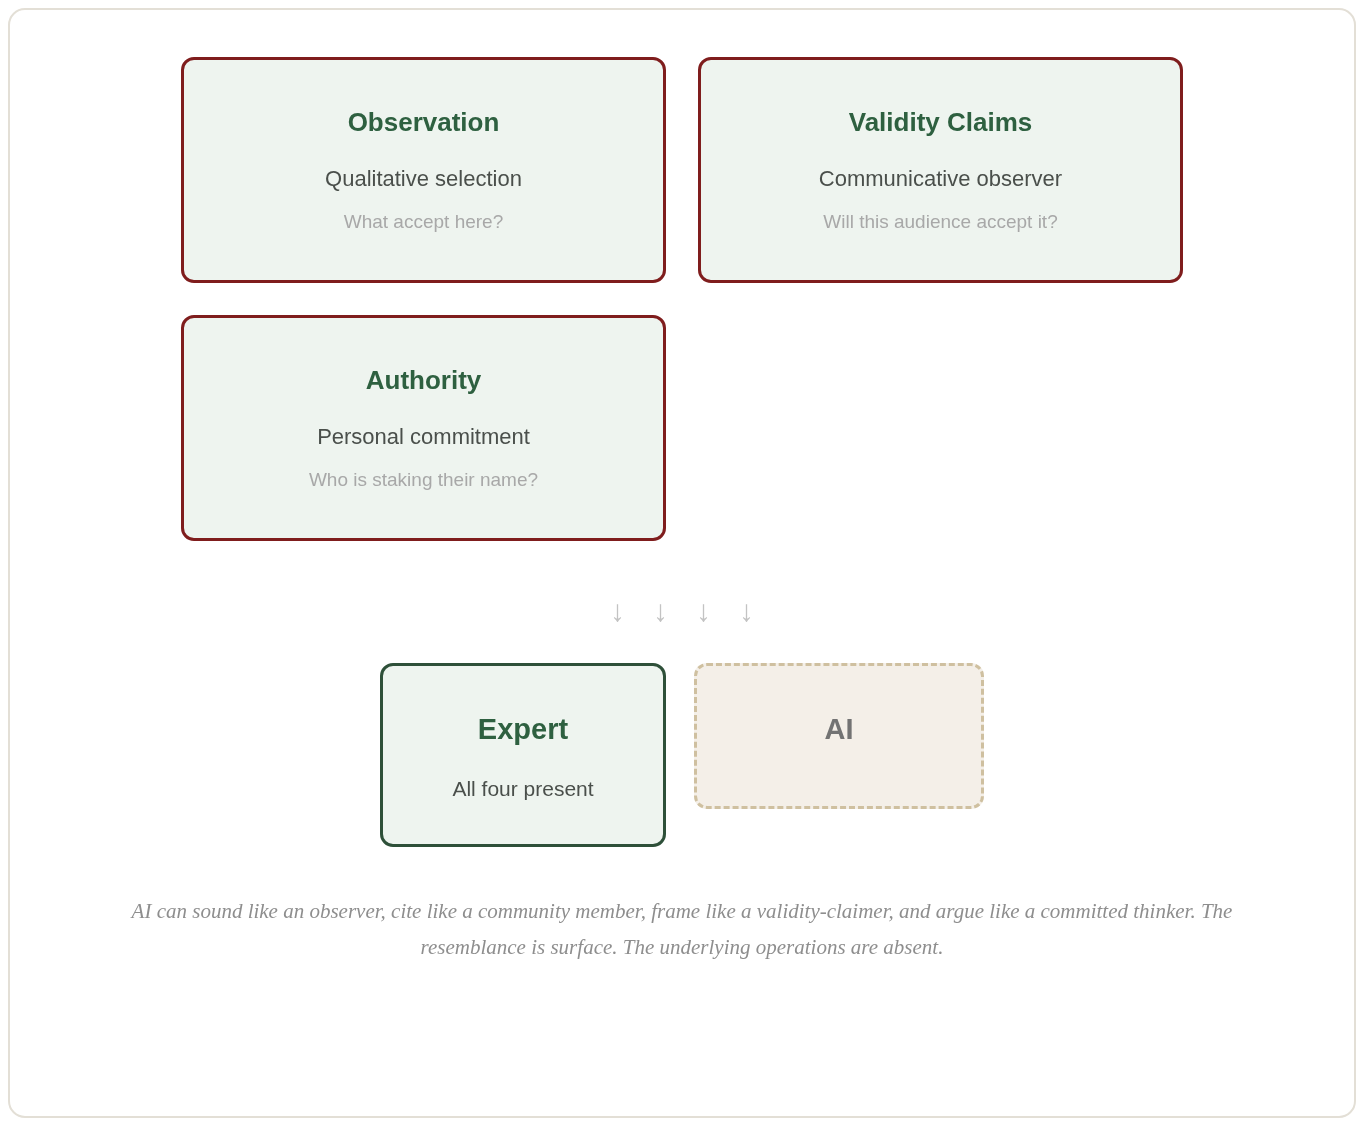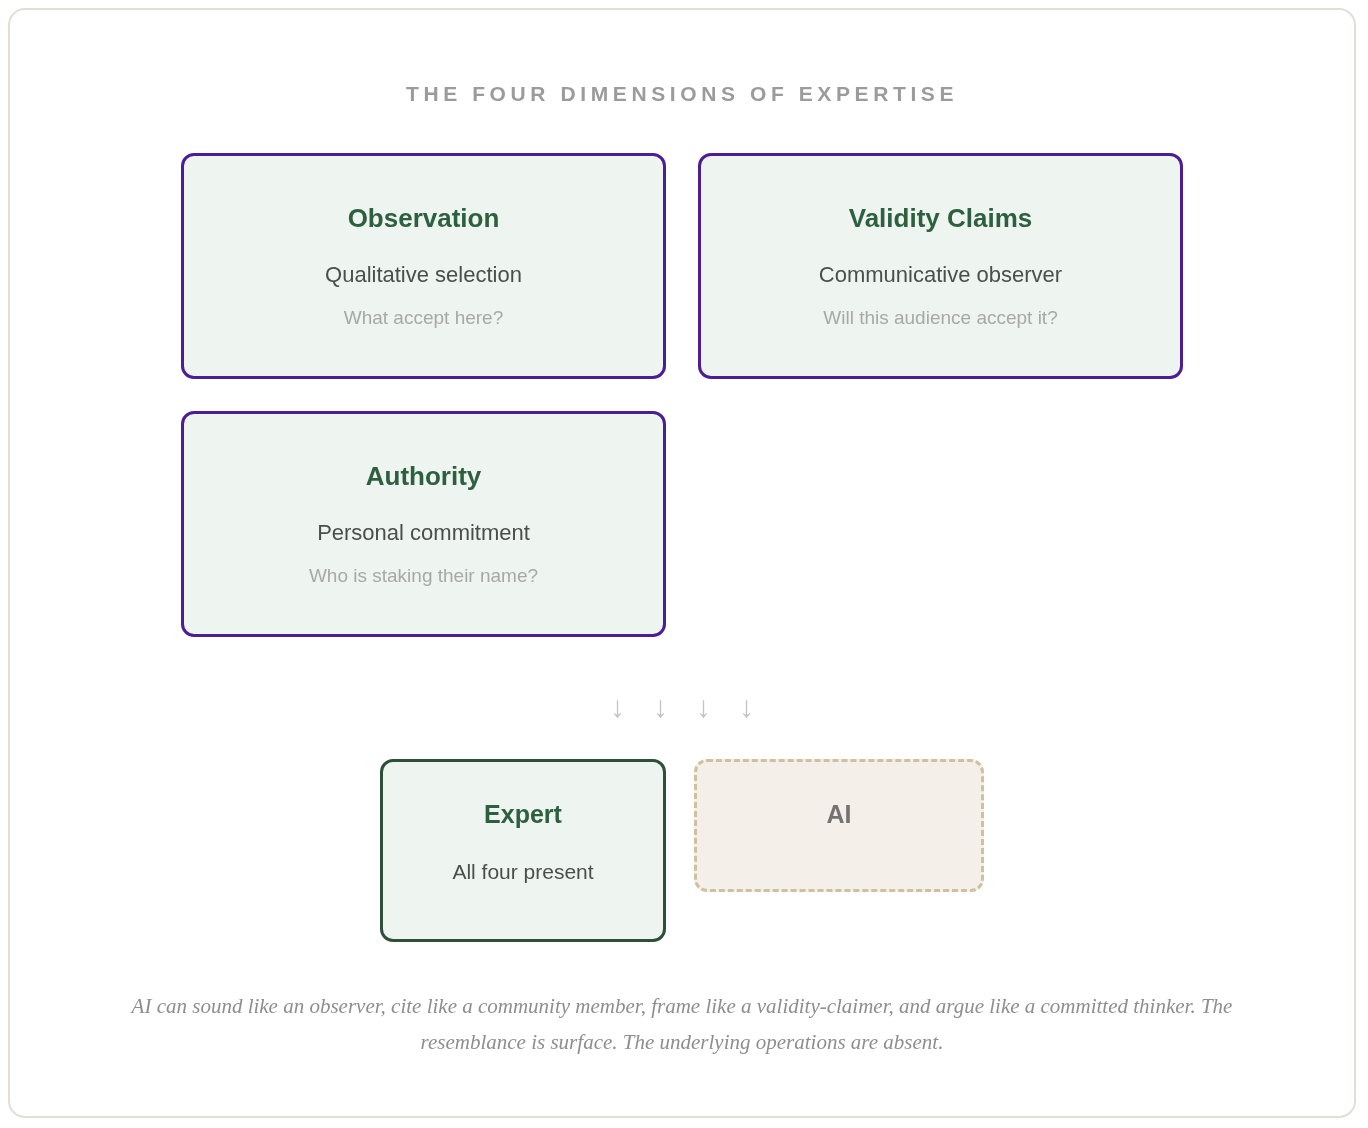--- a/index.html
+++ b/index.html
@@ -44,21 +44,21 @@
     margin: 47px auto 0 auto;
     display: grid;
     grid-template-columns: 485px 485px;
     column-gap: 32px;
     row-gap: 32px;
   }
 
   .dimension-card {
     box-sizing: border-box;
     height: 226px;
-    border: 3px solid #4c1d95;
+    border: 3px solid #7f1d1d;
     border-radius: 13px;
     background: #eef4ef;
     display: flex;
     flex-direction: column;
     align-items: center;
     justify-content: center;
   }
 
   .card-title {
     font-size: 26px;
@@ -116,32 +116,32 @@
     background: #eef4ef;
   }
 
   .outcome-box.ai {
     width: 290px;
     border: 3px dashed #cfc0a0;
     background: #f4efe8;
   }
 
   .outcome-title {
-    font-size: 25px;
+    font-size: 29px;
     font-weight: 700;
-    margin: 7px 0 28px 0;
+    margin: 16px 0 28px 0;
     line-height: 1;
   }
   .outcome-box.expert .outcome-title { color: #2e6040; }
   .outcome-box.ai .outcome-title { color: #737373; }
 
   .outcome-desc {
     font-size: 21px;
     color: #4a4f4b;
-    margin: 16px;
+    margin: 4px;
     line-height: 1.62;
   }
   .outcome-box.ai .outcome-desc { padding: 0 14px; }
 
   
   .figure-caption {
     margin: 46px auto 0 auto;
     width: 1200px;
     text-align: center;
     font-family: "Liberation Serif", serif;
@@ -149,21 +149,20 @@
     font-size: 21px;
     line-height: 1.72;
     color: #8e8e8e;
   }
 </style>
 </head>
 <body>
 
 <div class="figure-frame">
 
-  <h1 class="figure-title">THE FOUR DIMENSIONS OF EXPERTISE</h1>
 
   <div class="dimension-grid">
 
     <div class="dimension-card">
       <div class="card-title">Observation</div>
       <div class="card-subtitle">Qualitative selection</div>
       <div class="card-question">What accept here?</div>
     </div>
 
 

